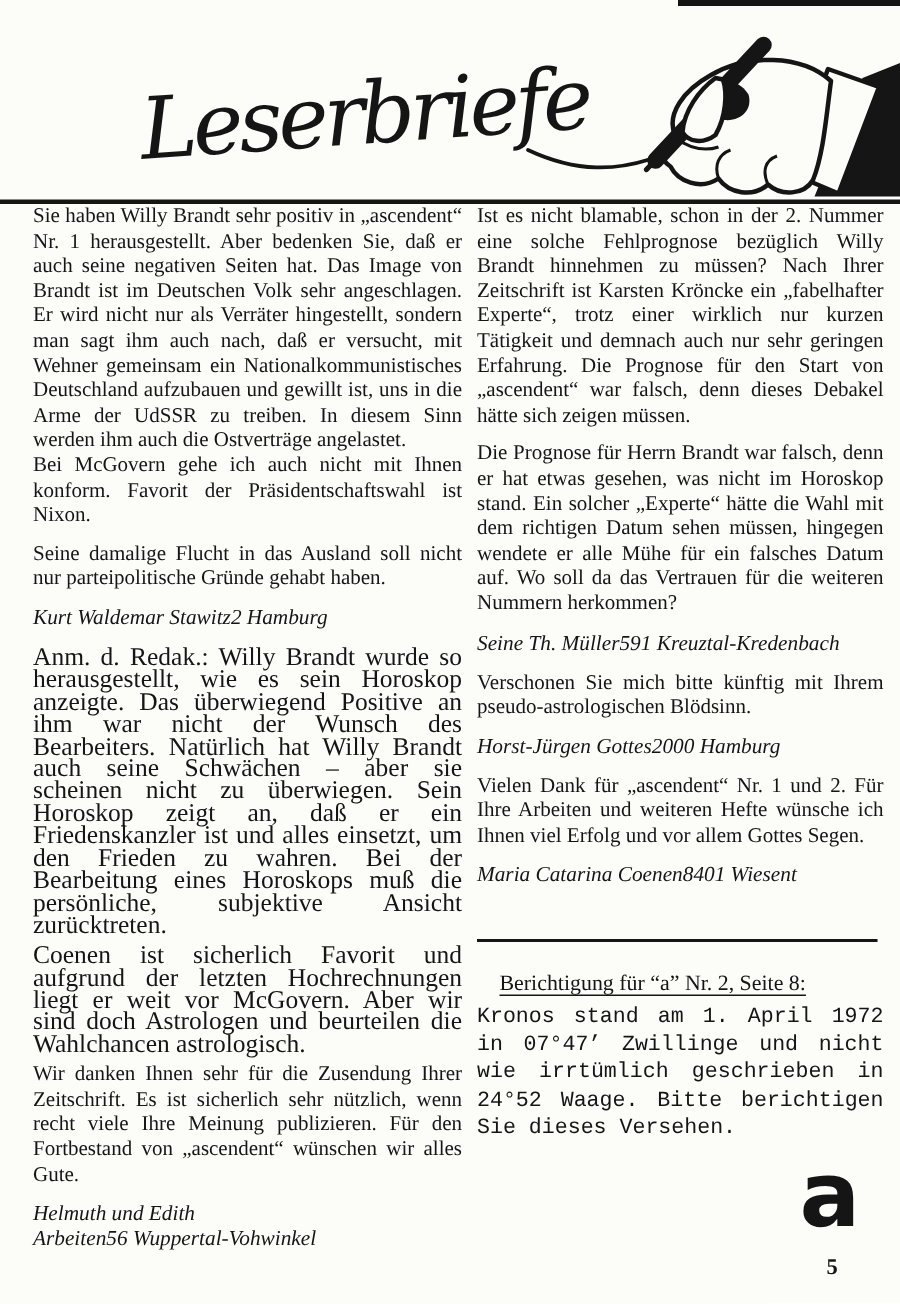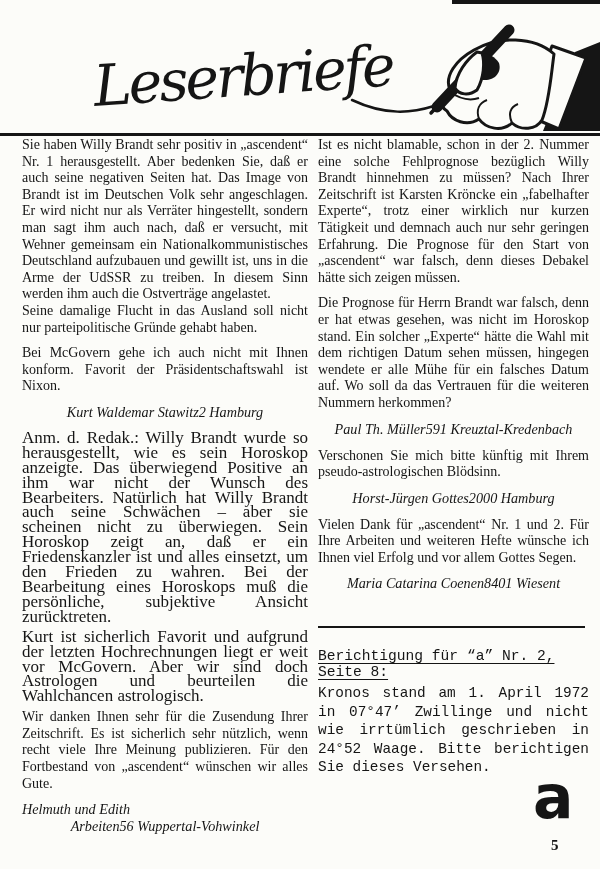--- a/index.html
+++ b/index.html
@@ -27,31 +27,31 @@
   p.tight { margin-bottom:0; }
   p.note {
     font-size:17px; line-height:14.9px; text-align:justify;
     margin:0 0 5px 0;
     font-family:Liberation Serif, serif;
   }
   .sig {
     font-style:italic; font-size:14.2px; line-height:17px;
     margin:3px 0 10px 0;
   }
-  .sig-row { display:flex; justify-content:center; }
+  .sig-row { display:flex; justify-content:flex-start; }
   .letter-gap { margin-top:16px; }
   .letter-gap-sm { margin-top:14px; }
 
   .correction-divider {
     border:none; border-top:2.5px solid #151515;
     margin:34px 0 0 0; width:267px;
   }
   .correction-heading {
-    margin:20px 0 4px 0; font-size:14.6px;
-    text-decoration:underline; text-underline-offset:3px;font-family:Liberation Mono, monospace;
+    margin:20px 0 4px 15px; font-size:14.6px;
+    text-decoration:underline; text-underline-offset:3px;
   }
   .correction-body {
     font-size:14.4px; line-height:18.4px; text-align:justify; margin:0;font-family:Liberation Mono, monospace;
   }
 
   .logo-a {
     position:absolute; left:533px; top:770px;
     font-family:"DejaVu Sans", sans-serif; font-weight:bold;
     font-size:60px; line-height:0.9; color:#151515;
   }
@@ -89,43 +89,43 @@
                C 484 78, 485 62, 482 53 Z" fill="#fcfcf9" stroke="#151515" stroke-width="3" stroke-linejoin="round"></path>
       <path d="M 450 92 C 460 99, 470 101, 479 98" stroke="#151515" stroke-width="2" fill="none"></path>
       <path d="M 479 119 C 476 110, 479 103, 487 100" stroke="#151515" stroke-width="2" fill="none"></path>
       <path d="M 512 123 C 508 114, 510 107, 518 104" stroke="#151515" stroke-width="2" fill="none"></path>
     </g>
   </svg>
   <div class="header-divider"></div>
 
   <div class="col col-left">
     <p class="body tight">Sie haben Willy Brandt sehr positiv in „ascendent“ Nr. 1 herausgestellt. Aber bedenken Sie, daß er auch seine negativen Seiten hat. Das Image von Brandt ist im Deutschen Volk sehr angeschlagen. Er wird nicht nur als Verräter hingestellt, sondern man sagt ihm auch nach, daß er versucht, mit Wehner gemeinsam ein Nationalkommunistisches Deutschland aufzubauen und gewillt ist, uns in die Arme der UdSSR zu treiben. In diesem Sinn werden ihm auch die Ostverträge angelastet.</p>
+    <p class="body">Bei McGovern gehe ich auch nicht mit Ihnen konform. Favorit der Präsidentschaftswahl ist Nixon.</p>
     <p class="body">Seine damalige Flucht in das Ausland soll nicht nur parteipolitische Gründe gehabt haben.</p>
-    <p class="body">Bei McGovern gehe ich auch nicht mit Ihnen konform. Favorit der Präsidentschaftswahl ist Nixon.</p>
     <div class="sig sig-row">
       <span>Kurt Waldemar Stawitz</span>
       <span>2 Hamburg</span>
     </div>
     <p class="note">Anm. d. Redak.: Willy Brandt wurde so herausgestellt, wie es sein Horoskop anzeigte. Das überwiegend Positive an ihm war nicht der Wunsch des Bearbeiters. Natürlich hat Willy Brandt auch seine Schwächen – aber sie scheinen nicht zu überwiegen. Sein Horoskop zeigt an, daß er ein Friedenskanzler ist und alles einsetzt, um den Frieden zu wahren. Bei der Bearbeitung eines Horoskops muß die persönliche, subjektive Ansicht zurücktreten.</p>
-    <p class="note">Kurt ist sicherlich Favorit und aufgrund der letzten Hochrechnungen liegt er weit vor McGovern. Aber wir sind doch Astrologen und beurteilen die Wahlchancen astrologisch.</p>
+    <p class="note">Coenen ist sicherlich Favorit und aufgrund der letzten Hochrechnungen liegt er weit vor McGovern. Aber wir sind doch Astrologen und beurteilen die Wahlchancen astrologisch.</p>
     <p class="body letter-gap">Wir danken Ihnen sehr für die Zusendung Ihrer Zeitschrift. Es ist sicherlich sehr nützlich, wenn recht viele Ihre Meinung publizieren. Für den Fortbestand von „ascendent“ wünschen wir alles Gute.</p>
     <div class="sig">
       <div>Helmuth und Edith</div>
       <div class="sig-row">
         <span>Arbeiten</span>
         <span>56 Wuppertal-Vohwinkel</span>
       </div>
     </div>
   </div>
 
   <div class="col col-right">
     <p class="body">Ist es nicht blamable, schon in der 2. Nummer eine solche Fehlprognose bezüglich Willy Brandt hinnehmen zu müssen? Nach Ihrer Zeitschrift ist Karsten Kröncke ein „fabelhafter Experte“, trotz einer wirklich nur kurzen Tätigkeit und demnach auch nur sehr geringen Erfahrung. Die Prognose für den Start von „ascendent“ war falsch, denn dieses Debakel hätte sich zeigen müssen.</p>
     <p class="body">Die Prognose für Herrn Brandt war falsch, denn er hat etwas gesehen, was nicht im Horoskop stand. Ein solcher „Experte“ hätte die Wahl mit dem richtigen Datum sehen müssen, hingegen wendete er alle Mühe für ein falsches Datum auf. Wo soll da das Vertrauen für die weiteren Nummern herkommen?</p>
     <div class="sig sig-row">
-      <span>Paul Th. Müller</span>
+      <span>Seine Th. Müller</span>
       <span>591 Kreuztal-Kredenbach</span>
     </div>
     <p class="body letter-gap">Verschonen Sie mich bitte künftig mit Ihrem pseudo-astrologischen Blödsinn.</p>
     <div class="sig sig-row">
       <span>Horst-Jürgen Gottes</span>
       <span>2000 Hamburg</span>
     </div>
     <p class="body letter-gap-sm">Vielen Dank für „ascendent“ Nr. 1 und 2. Für Ihre Arbeiten und weiteren Hefte wünsche ich Ihnen viel Erfolg und vor allem Gottes Segen.</p>
     <div class="sig sig-row">
       <span>Maria Catarina Coenen</span>

